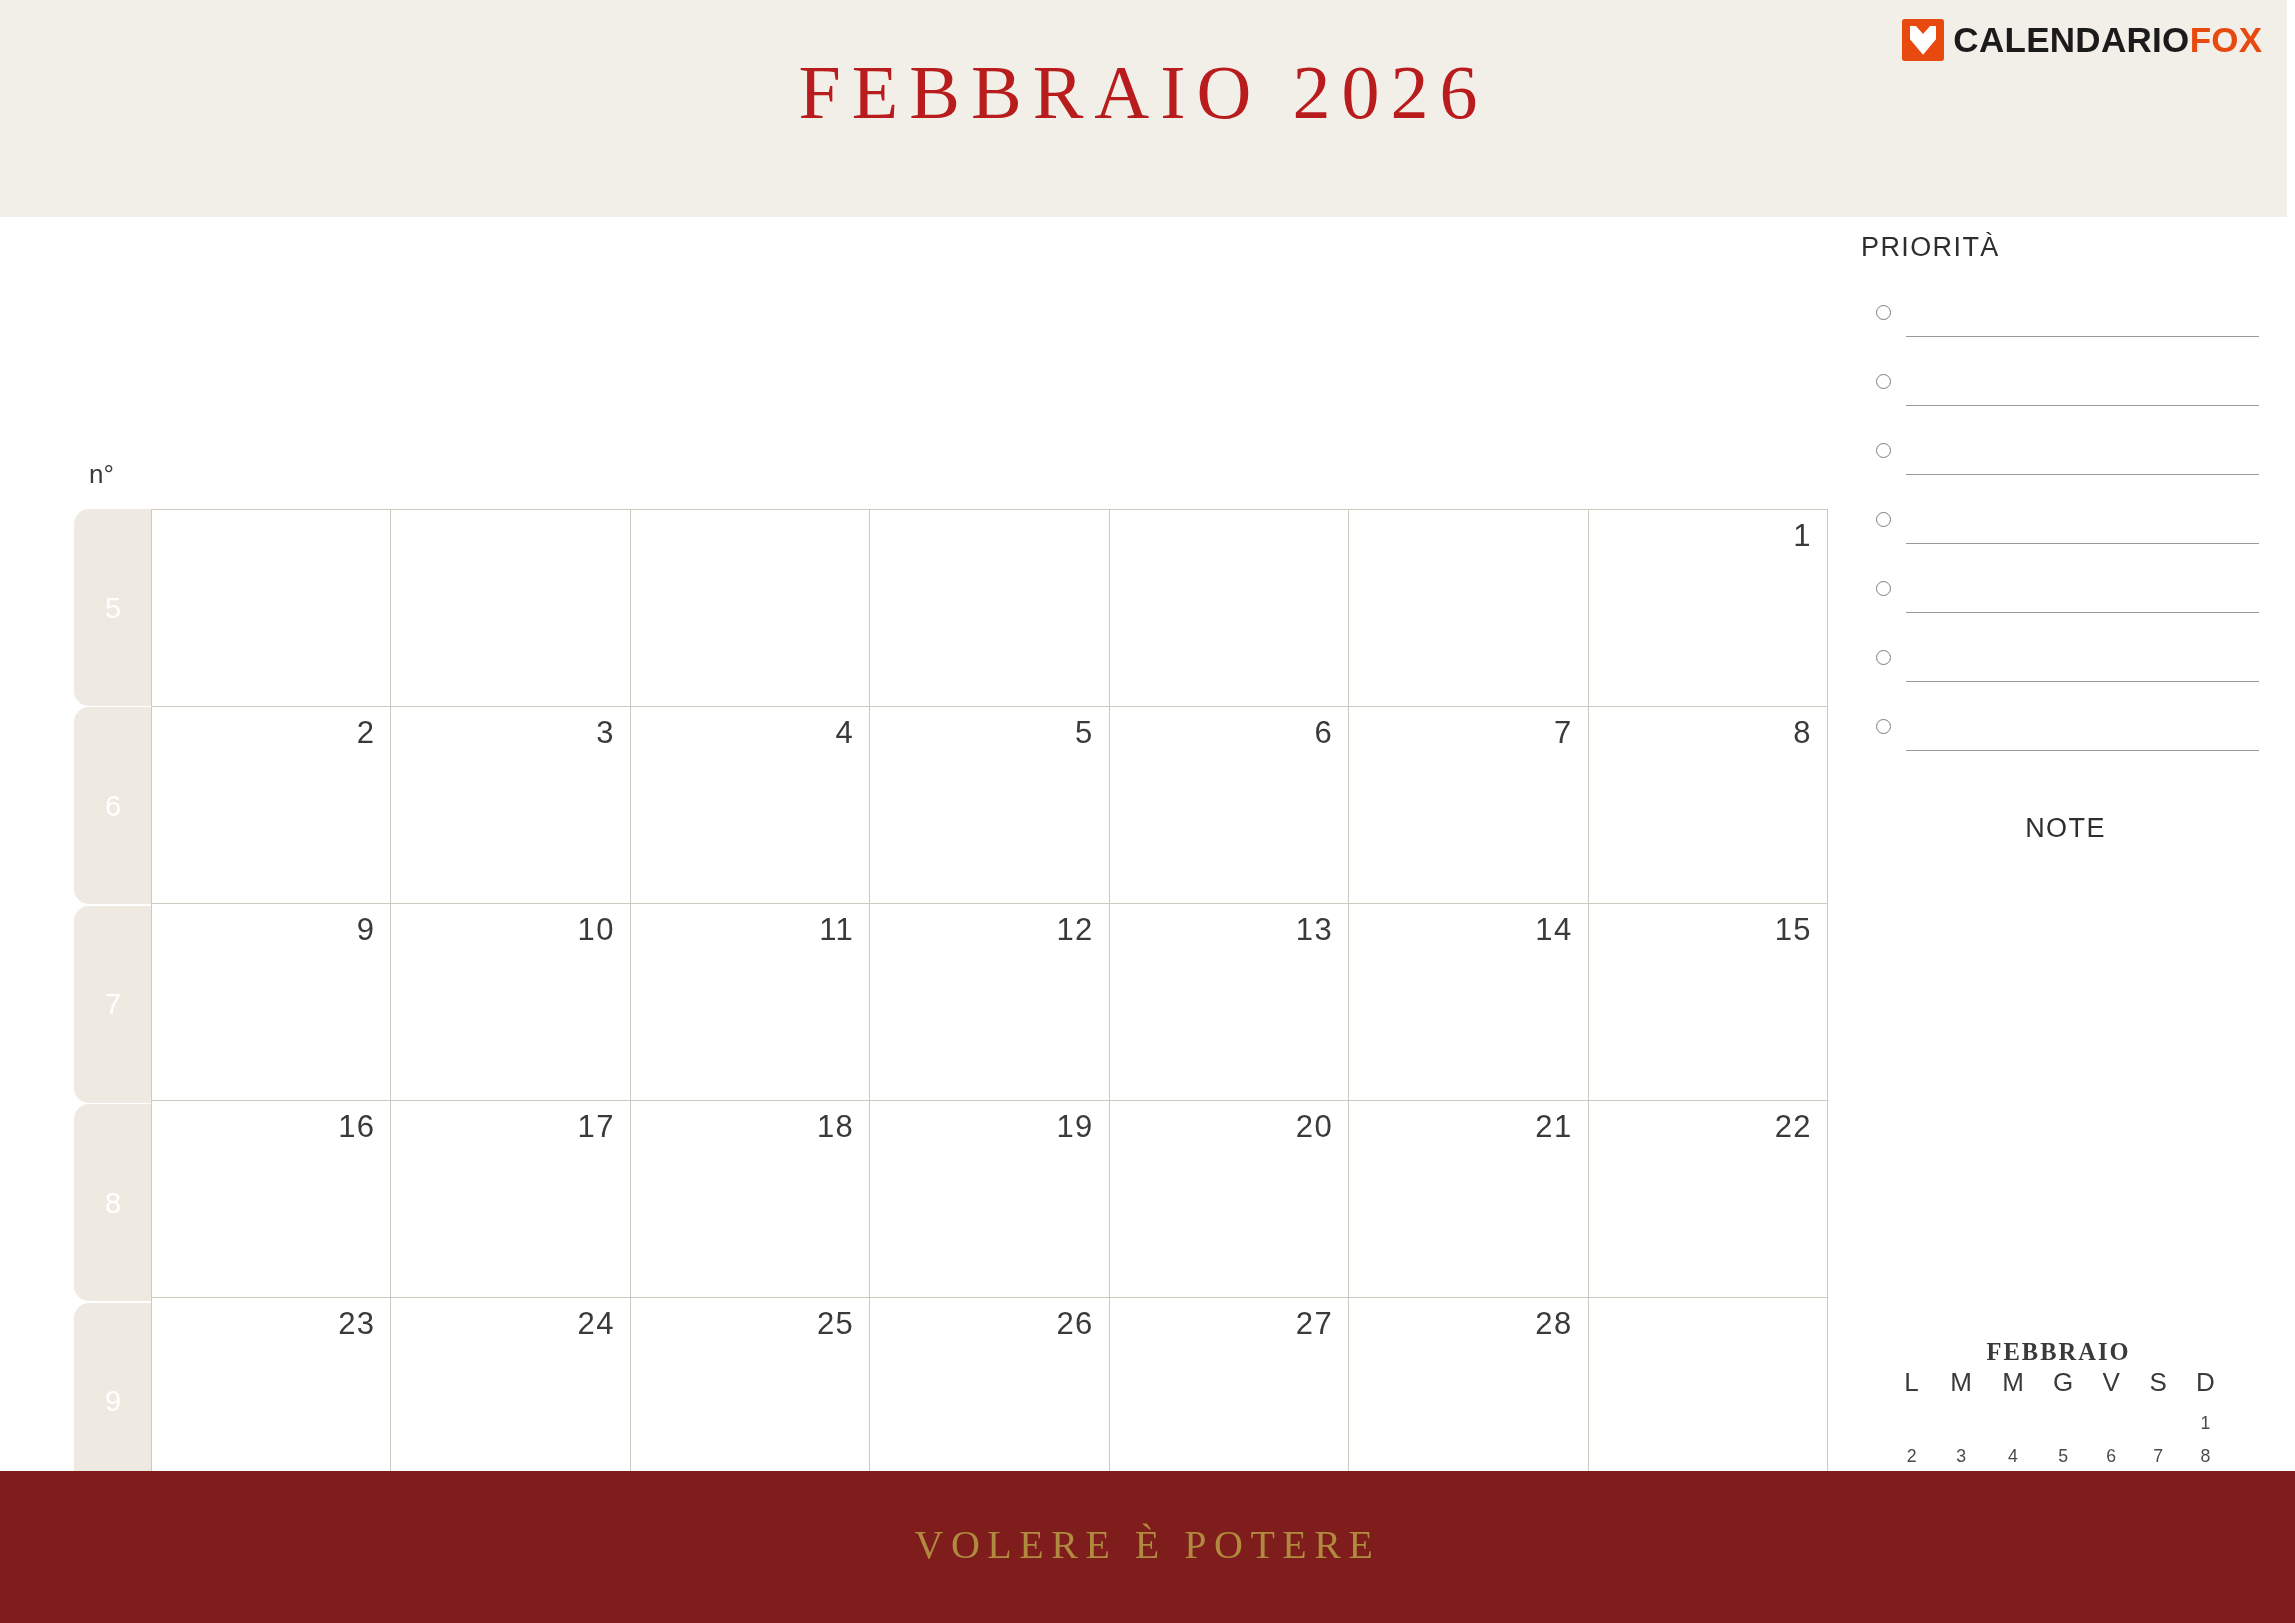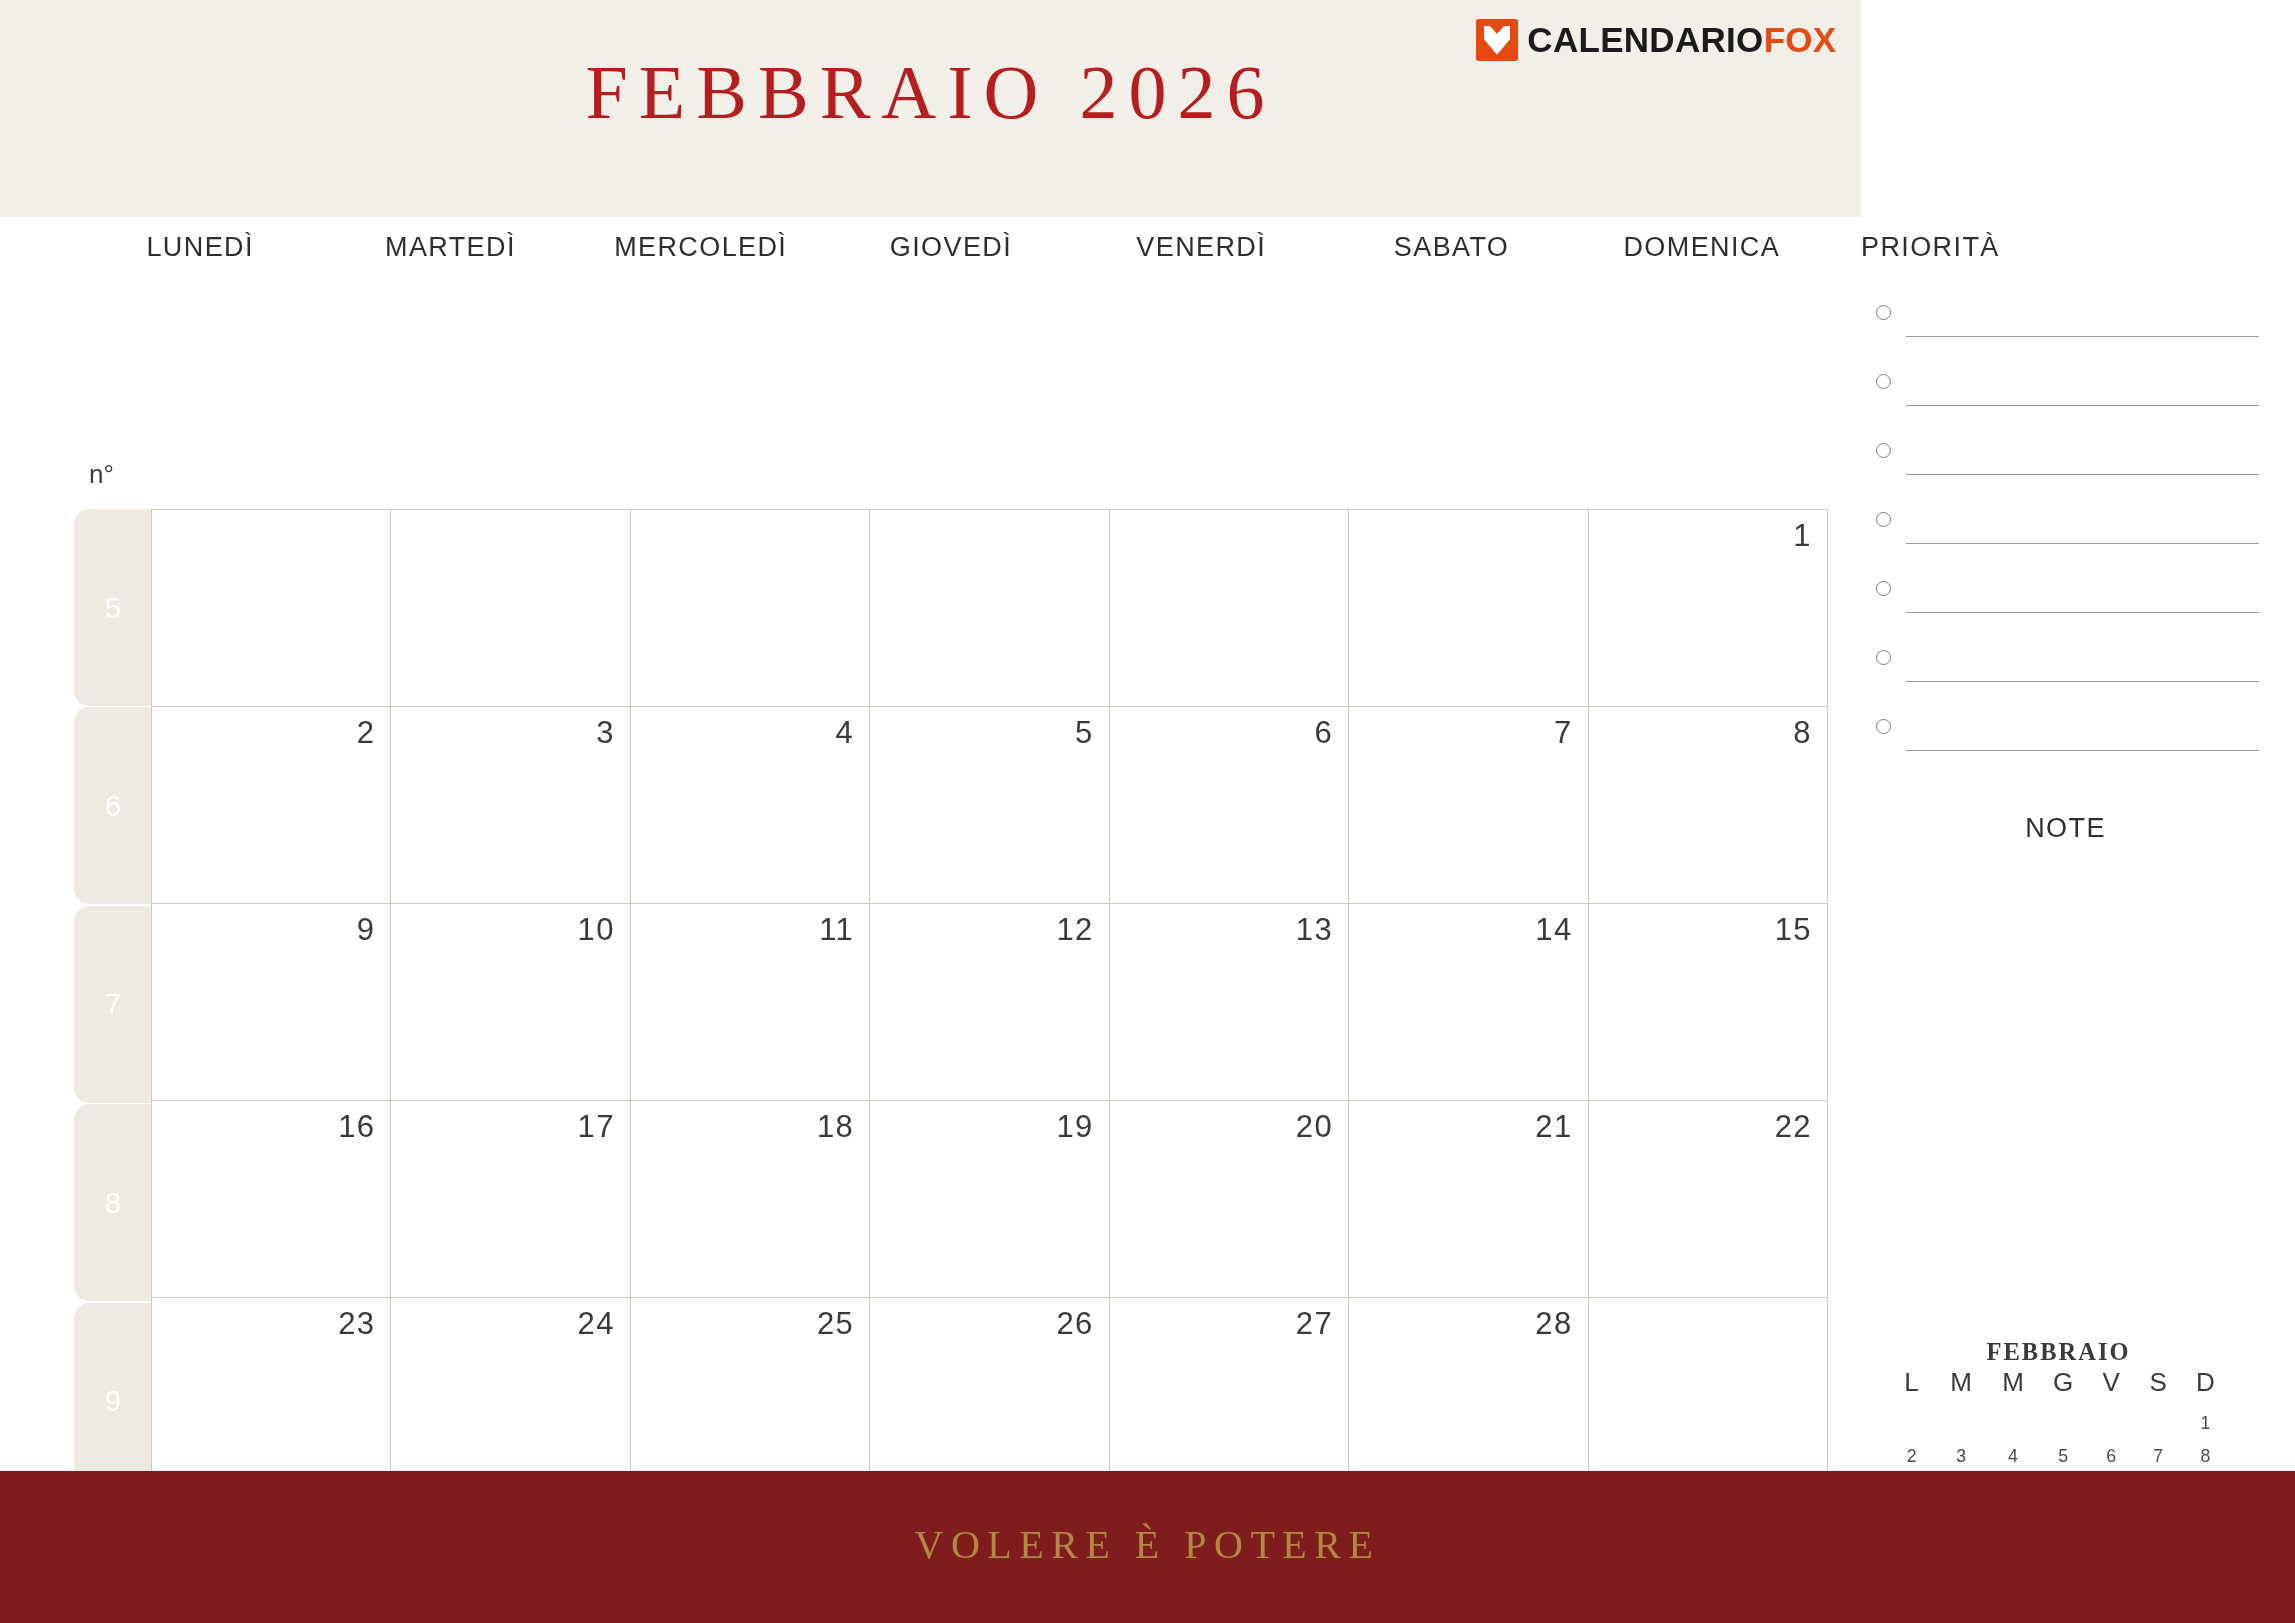--- a/index.html
+++ b/index.html
@@ -10,21 +10,21 @@
     width: 2295px;
     height: 1623px;
     background: #ffffff;
     font-family: "Liberation Sans", sans-serif;
     overflow: hidden;
   }
 
   
   .header {
     position: relative;
-    width: 1861px;
+    width: 2287px;
     height: 217px;
     background: #f2efe9;
     box-sizing: border-box;
     text-decoration: underline;
   }
   .brand {
     position: absolute;
     top: 19px;
     right: 24.5px;
     display: flex;
@@ -271,29 +271,20 @@
       <span class="b1">CALENDARIO</span><span class="b2">FOX</span>
     </span>
   </div>
   <div class="month-title">FEBBRAIO 2026</div>
 </div>
 
 <div class="main">
 
   <div class="weekno-head">n°</div>
 
-  <div class="weekday-row" id="weekday-row">
-      <div class="weekday">LUNEDÌ</div>
-      <div class="weekday">MARTEDÌ</div>
-      <div class="weekday">MERCOLEDÌ</div>
-      <div class="weekday">GIOVEDÌ</div>
-      <div class="weekday">VENERDÌ</div>
-      <div class="weekday">SABATO</div>
-      <div class="weekday">DOMENICA</div>
-    </div>
 
   <div class="wknum-col" id="wknum-col">
       <div class="wknum">
         <span>5</span>
       </div>
       <div class="wknum">
         <span>6</span>
       </div>
       <div class="wknum">
         <span>7</span>

